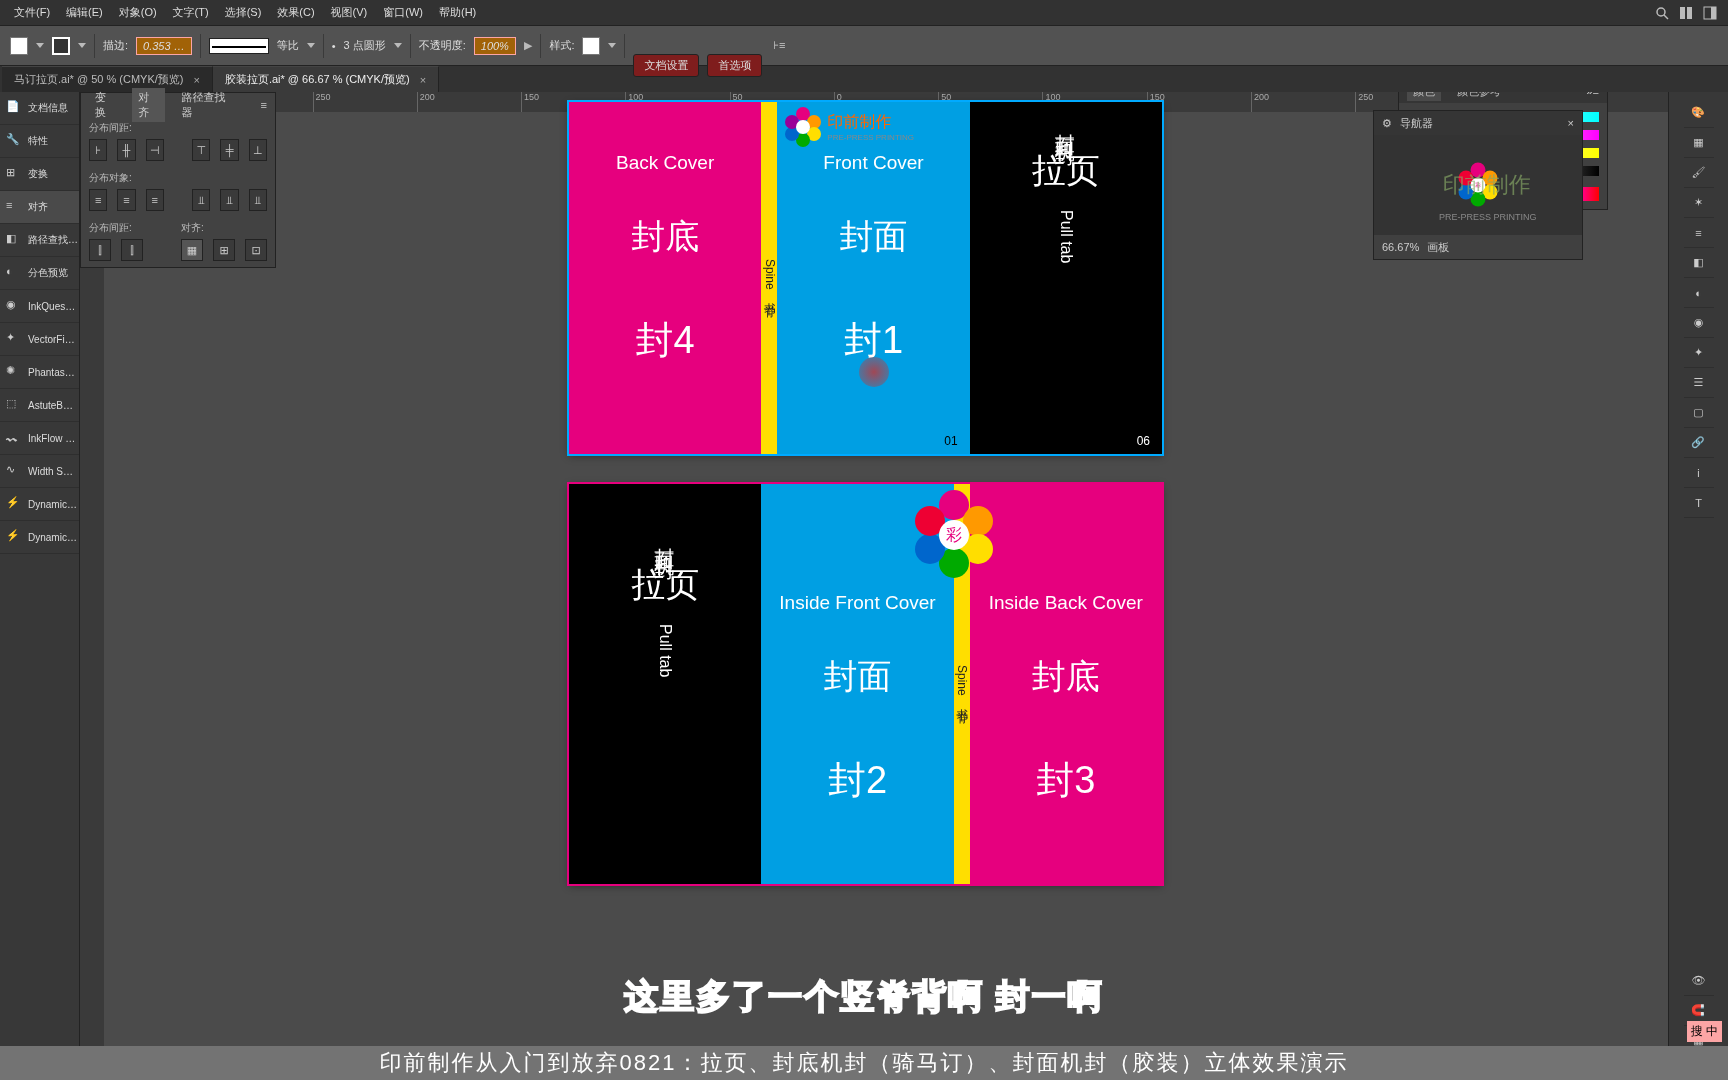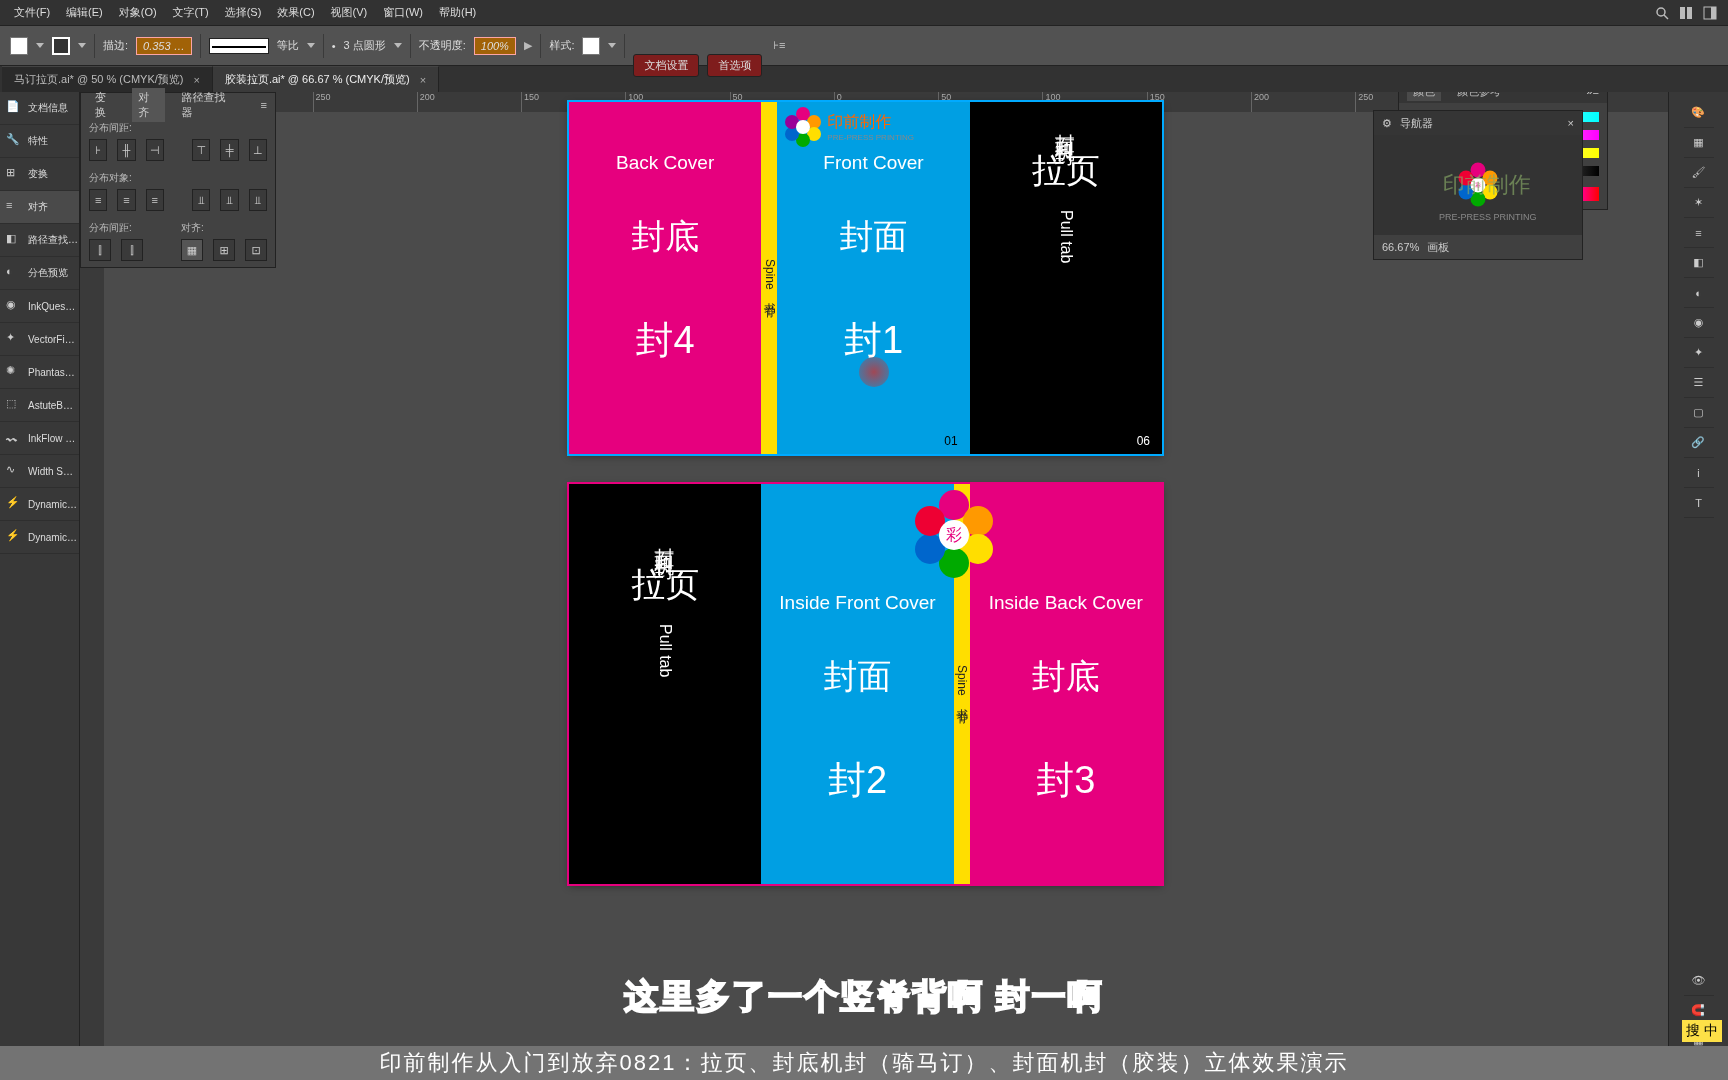--- a/index.html
+++ b/index.html
@@ -88,21 +88,21 @@
 .align-panel .hdr .t { padding: 2px 6px; }
 .align-panel .hdr .t.on { background: #555; }
 .align-panel .section-label { font-size: 10px; color: #bbb; padding: 4px 8px 2px; }
 .align-panel .btnrow { display: flex; padding: 2px 8px 6px; gap: 10px; }
 .align-panel .ibtn { width: 22px; height: 22px; background: #3a3a3a; border: 1px solid #222; display: flex; align-items: center; justify-content: center; }
 
 .statusbar { position: absolute; bottom: 0; left: 0; right: 0; height: 24px; background: #323232; display: flex; align-items: center; padding: 0 8px; gap: 10px; font-size: 10px; border-top: 1px solid #222; }
 
 .caption { position: absolute; bottom: 60px; left: 50%; transform: translateX(-50%); font-size: 34px; color: #3aa0ff; -webkit-text-stroke: 2px #fff; font-weight: bold; letter-spacing: 2px; }
 .bottom-banner { position: absolute; bottom: 0; left: 0; right: 0; height: 34px; background: #737373; color: #fff; font-size: 22px; display: flex; align-items: center; justify-content: center; letter-spacing: 2px; z-index: 50; }
-.lang-badge { position: absolute; right: 6px; bottom: 38px; background: #fde047; color: #000; padding: 2px 4px; font-size: 14px; }
+.lang-badge { position: absolute; right: 6px; bottom: 38px; background: #fca5a5; color: #000; padding: 2px 4px; font-size: 12px; }
 .cursor-dot { position: absolute; width: 30px; height: 30px; border-radius: 50%; background: radial-gradient(circle, rgba(200,50,50,.8), rgba(200,50,50,.2)); pointer-events: none; }
 </style>
 </head>
 <body>
 
 <div class="menubar">
   <div class="mitem">文件(F)</div>
   <div class="mitem">编辑(E)</div>
   <div class="mitem">对象(O)</div>
   <div class="mitem">文字(T)</div>

